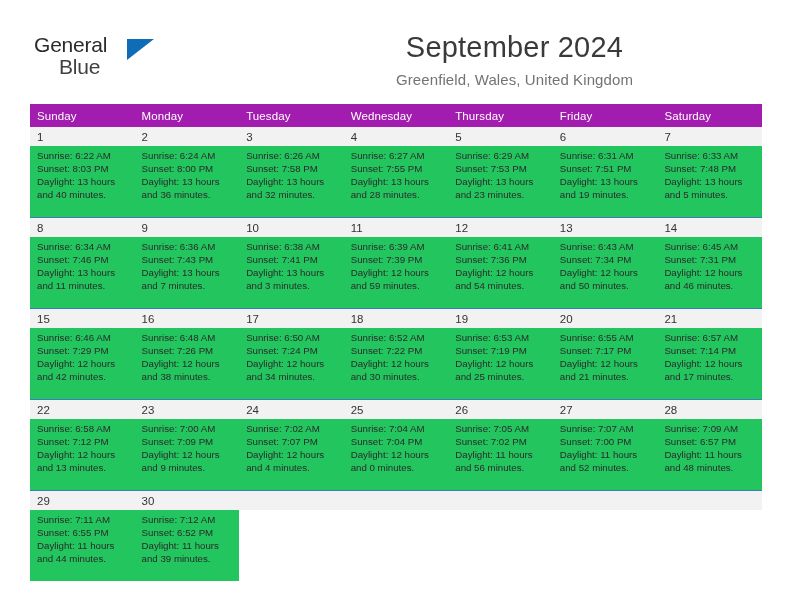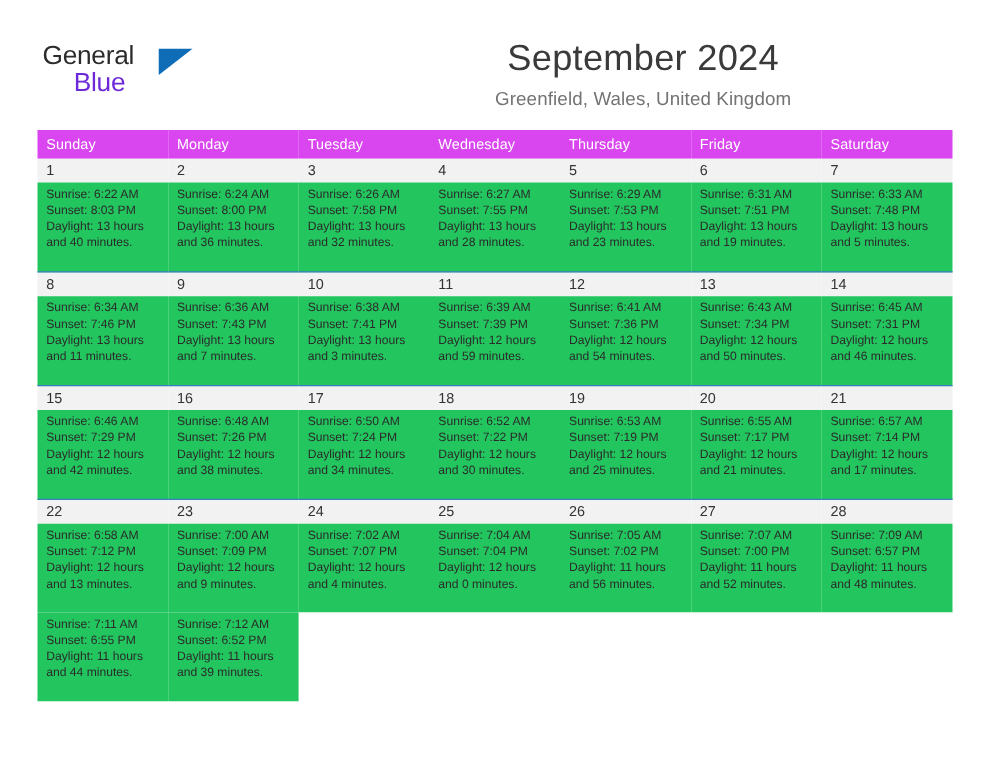--- a/index.html
+++ b/index.html
@@ -43,21 +43,21 @@
     font-size: 21px;
     color: #2b2b2b;
     letter-spacing: -0.2px;
     font-family: "Liberation Sans", sans-serif;
   }
   .logo-blue {
     position: absolute;
     left: 25px;
     top: 22px;
     font-size: 21px;
-    color: #6d28d9;
+    color: #404040;
     letter-spacing: -0.2px;
     font-family: "Liberation Sans", sans-serif;
   }
   .logo-tri {
     position: absolute;
     left: 93px;
     top: 6px;
     width: 0;
     height: 0;
     border-left: 27px solid #0f6cb6;
@@ -94,21 +94,21 @@
     width: 732px;
   }
   table.cal {
     border-collapse: collapse;
     table-layout: fixed;
     width: 732px;
   }
   table.cal col { width: 104.57px; }
 
   thead th {
-    background: #d946ef;
+    background: #a21caf;
     color: #ffffff;
     font-size: 11.5px;
     font-weight: normal;
     text-align: left;
     padding: 5px 0 5px 7px;
     height: 13px;
     letter-spacing: 0.1px;
   }
 
   tr.week-dates td {
@@ -389,20 +389,29 @@
             <span class="cell-line">and 52 minutes.</span>
           </td>
           <td>
             <span class="cell-line">Sunrise: 7:09 AM</span>
             <span class="cell-line">Sunset: 6:57 PM</span>
             <span class="cell-line">Daylight: 11 hours</span>
             <span class="cell-line">and 48 minutes.</span>
           </td>
         </tr>
 
+        <tr class="week-dates">
+          <td>29</td>
+          <td>30</td>
+          <td class="empty"></td>
+          <td class="empty"></td>
+          <td class="empty"></td>
+          <td class="empty"></td>
+          <td class="empty"></td>
+        </tr>
         <tr class="week-info">
           <td>
             <span class="cell-line">Sunrise: 7:11 AM</span>
             <span class="cell-line">Sunset: 6:55 PM</span>
             <span class="cell-line">Daylight: 11 hours</span>
             <span class="cell-line">and 44 minutes.</span>
           </td>
           <td>
             <span class="cell-line">Sunrise: 7:12 AM</span>
             <span class="cell-line">Sunset: 6:52 PM</span>

